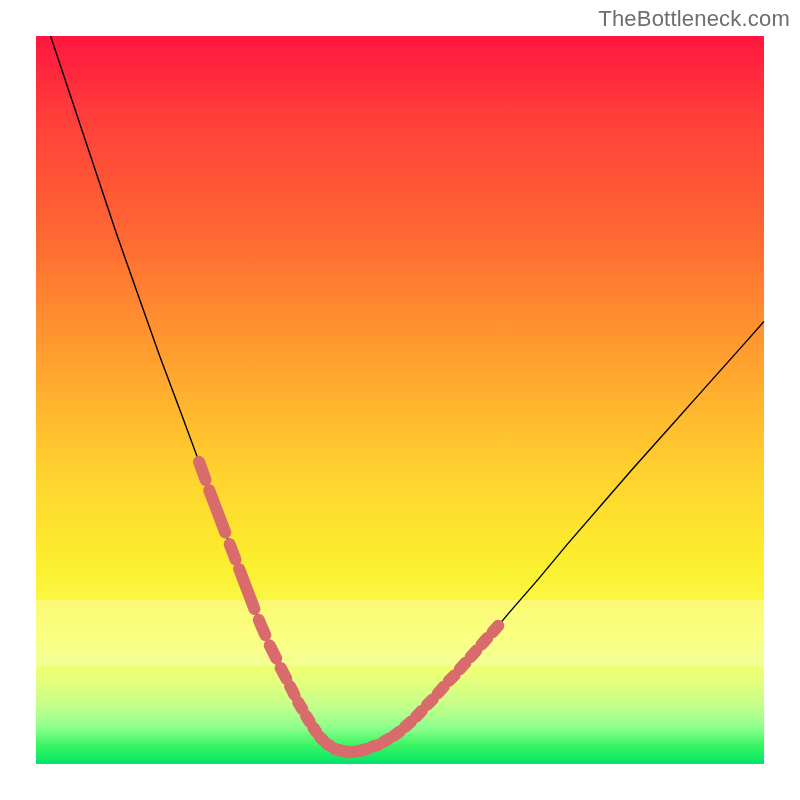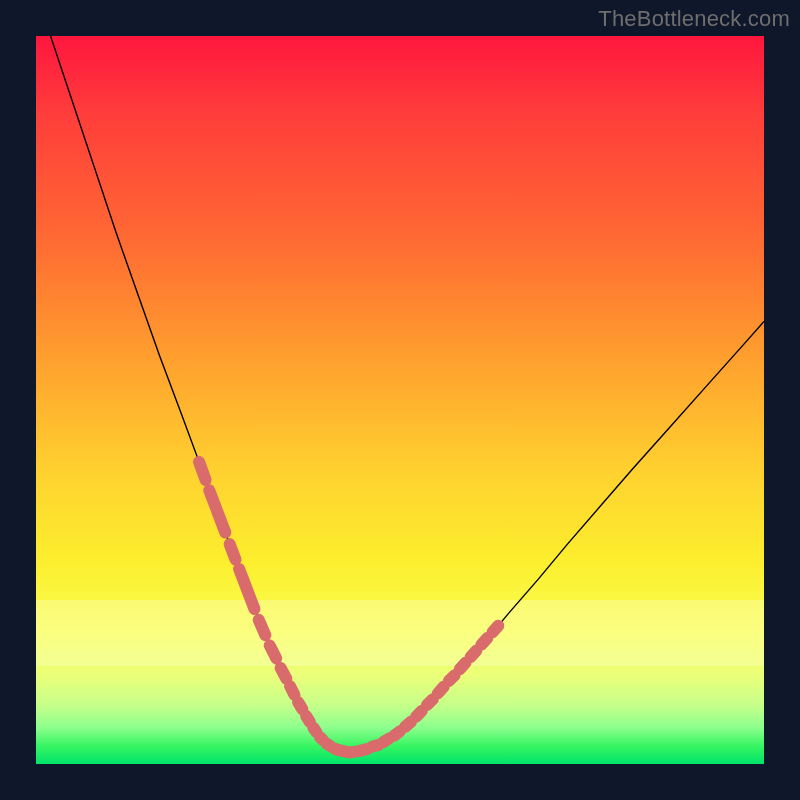--- a/index.html
+++ b/index.html
@@ -8,21 +8,21 @@
     width: 800px;
     height: 800px;
     overflow: hidden;
     background: #000;
     font-family: Arial, Helvetica, sans-serif;
   }
   .frame {
     position: absolute;
     left: 0; top: 0;
     width: 800px; height: 800px;
-    background: #0f172a;
+    background: #ffffff;
   }
   .plot-area {
     position: absolute;
     left: 36px;
     top: 36px;
     width: 728px;
     height: 728px;
     background: linear-gradient(to bottom,
       #ff163e 0%,
       #ff3b3b 10%,

